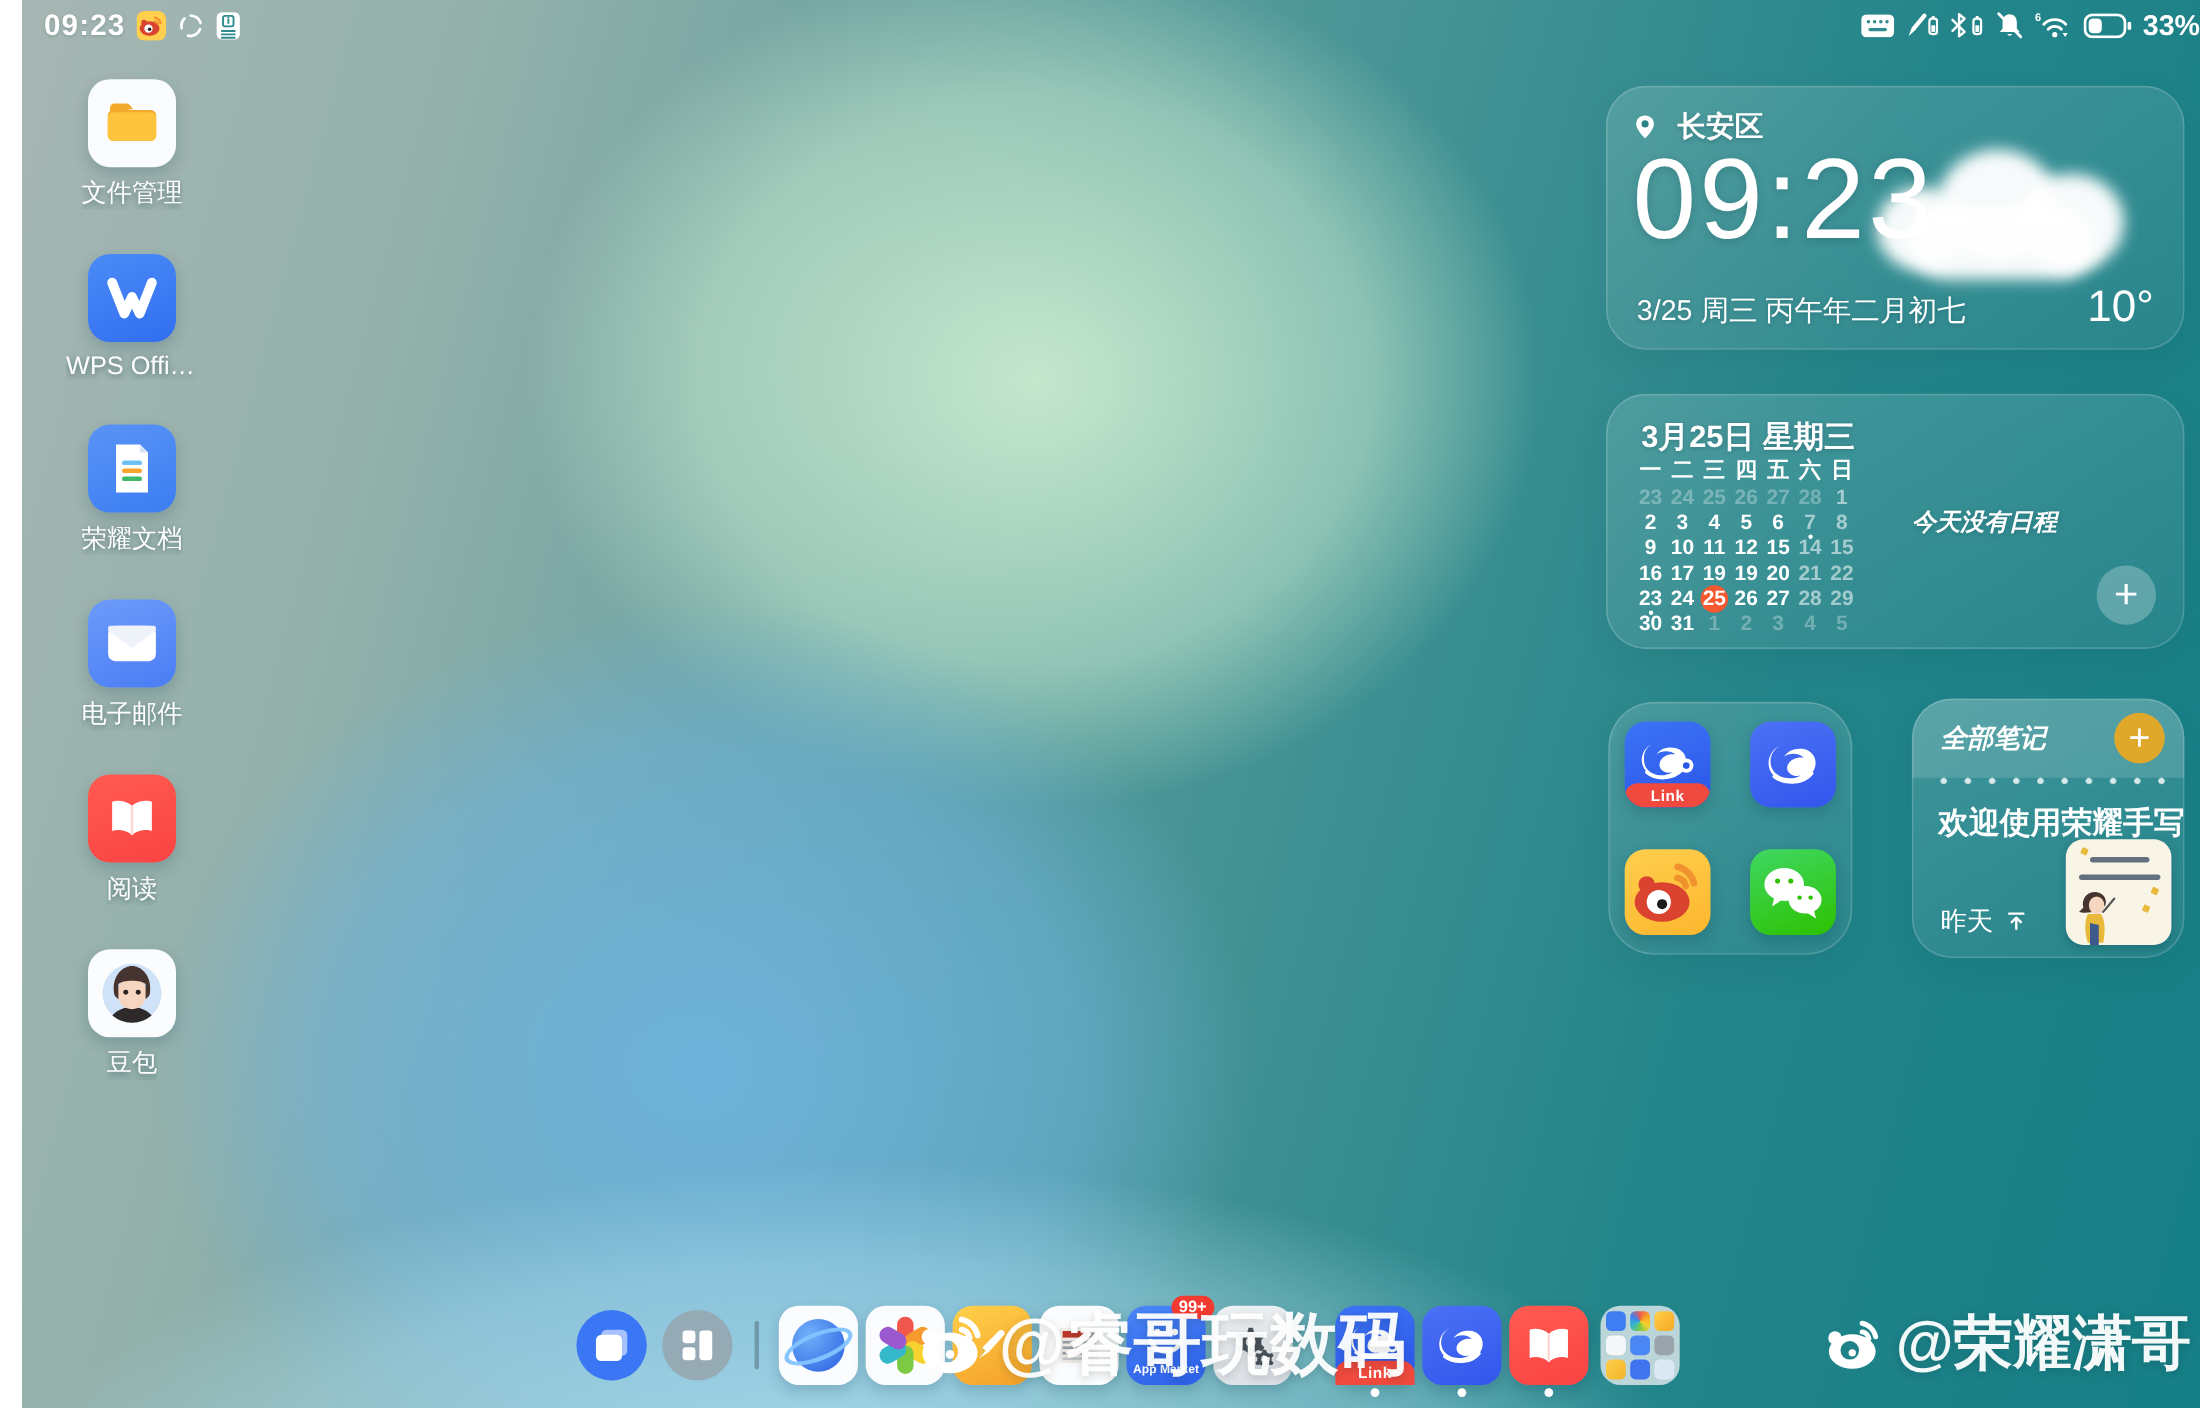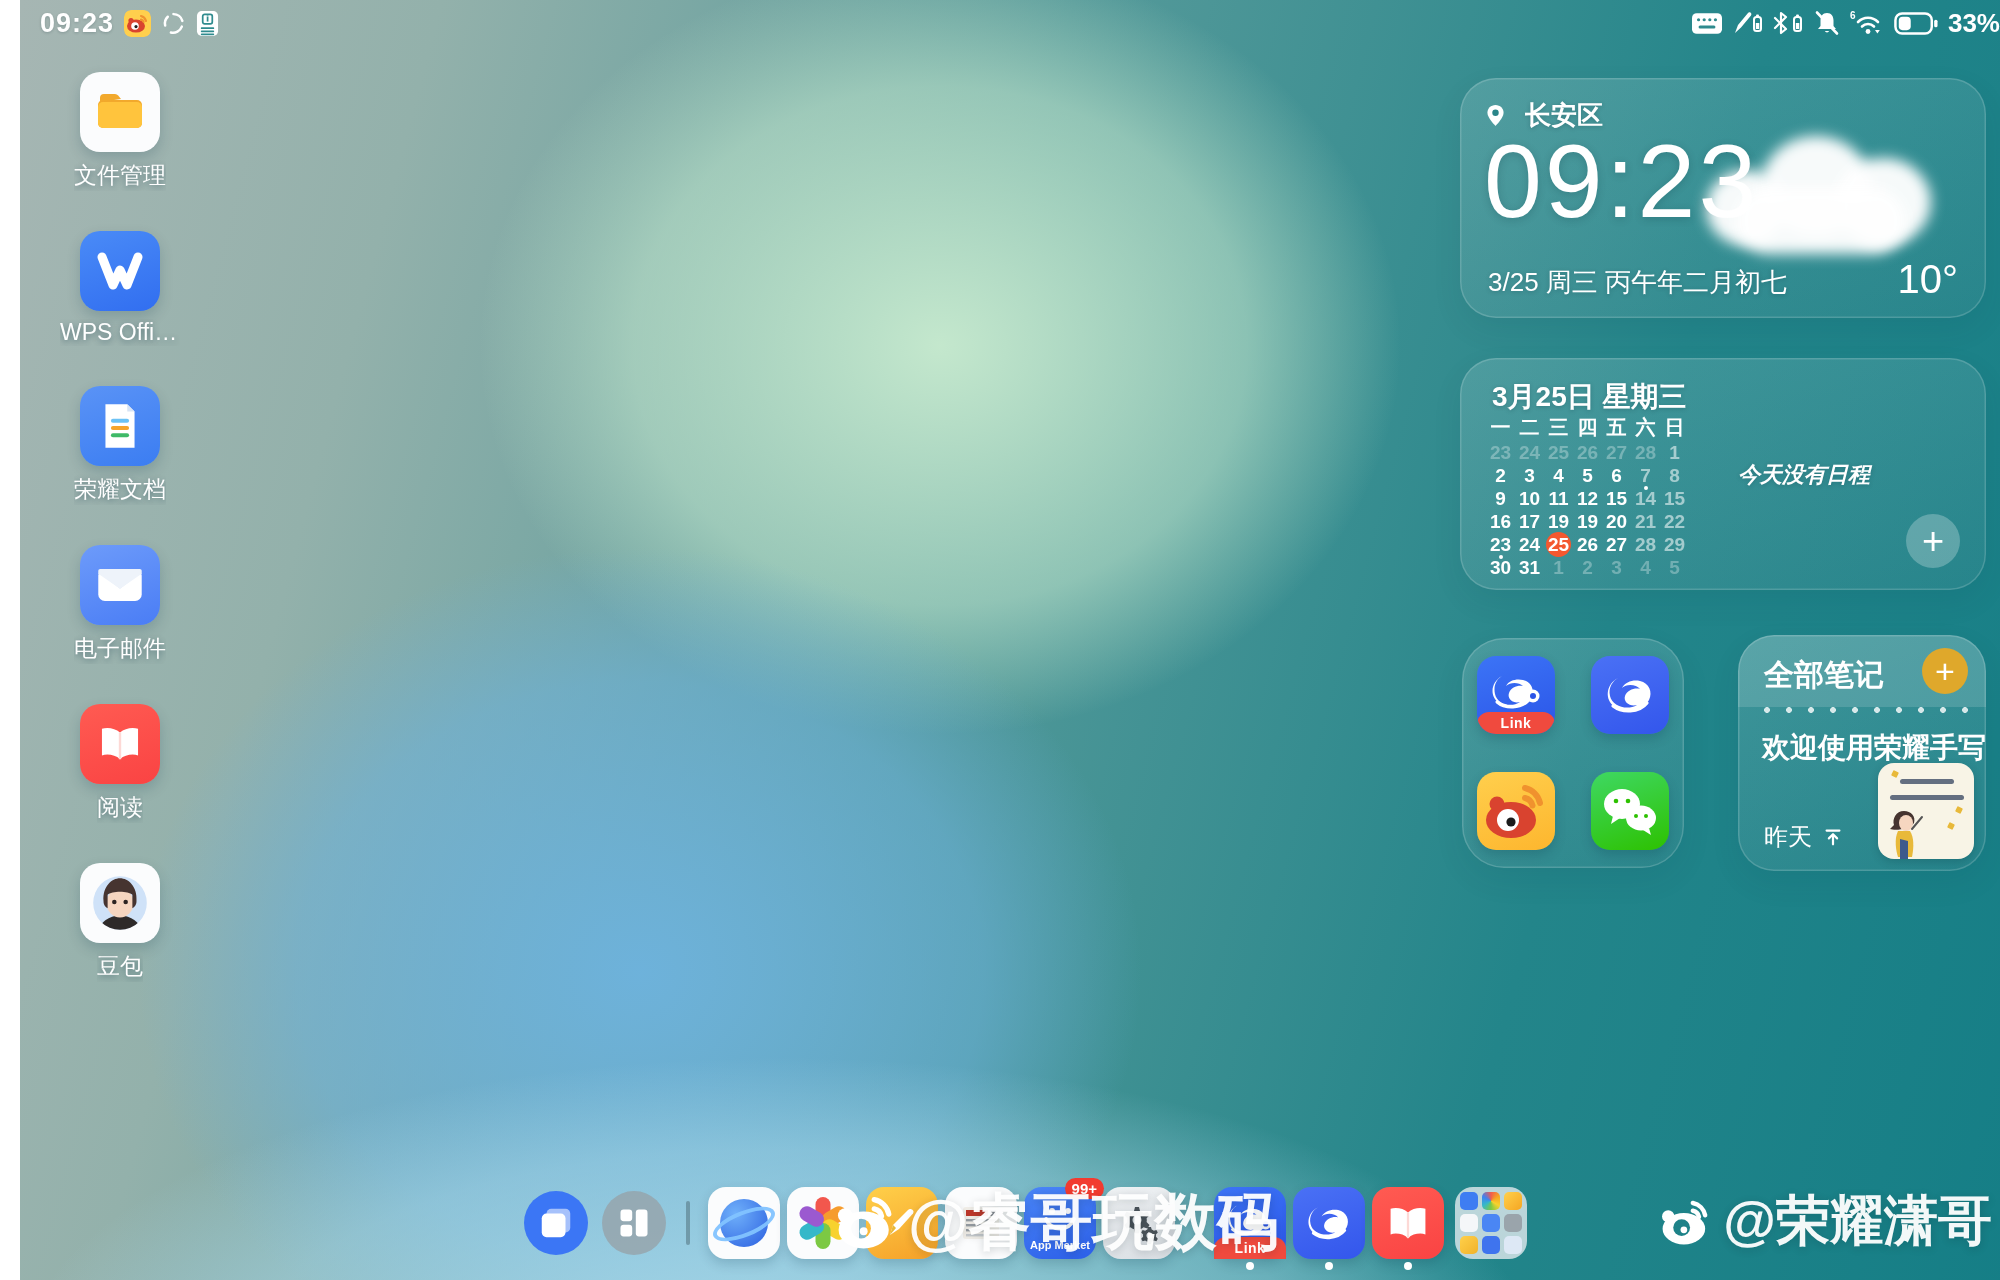--- a/index.html
+++ b/index.html
@@ -88,21 +88,21 @@
     box-shadow:0 5px 12px rgba(0,45,65,0.2); }
 
   .link-banner { position:absolute; left:0; right:0; bottom:0; height:22px; background:var(--link_banner);
     border-radius:12px 12px 0 0; display:flex; align-items:center; justify-content:center;
     color:#fff; font-size:14px; font-weight:700; letter-spacing:0.5px; }
 
   
   #notes { left:1718px; top:635px; width:248px; height:236px; overflow:hidden; }
   .n-head { position:absolute; left:0; top:0; right:0; height:72px; background:rgba(255,255,255,0.14);
     border-radius:36px 36px 0 0; }
-  .n-title { position:absolute; left:26px; top:20px; font-size:30px; font-weight:700; }
+  .n-title { position:absolute; left:26px; top:20px; font-size:24px; font-weight:700;font-style:italic; }
   .n-plus { position:absolute; right:18px; top:13px; width:46px; height:46px; border-radius:50%;
     background:var(--notes_plus); display:flex; align-items:center; justify-content:center;
     color:#fff; font-size:34px; font-weight:400; line-height:1; cursor:pointer; }
   .n-dots { position:absolute; left:14px; right:14px; top:70px; height:8px;
     background-image:radial-gradient(circle, rgba(255,255,255,0.8) 2.6px, transparent 3.2px);
     background-size:22px 8px; background-position:4px 1px; background-repeat:repeat-x; }
   .n-preview { position:absolute; left:24px; top:94px; font-size:28px; font-weight:600; white-space:nowrap; }
   .n-date { position:absolute; left:26px; bottom:18px; font-size:24px; display:flex; align-items:center; gap:10px; }
   .n-thumb { position:absolute; right:12px; bottom:12px; width:96px; height:96px; border-radius:16px;
     background:#f8f4e6; box-shadow:0 3px 8px rgba(0,40,50,0.2); overflow:hidden; }

